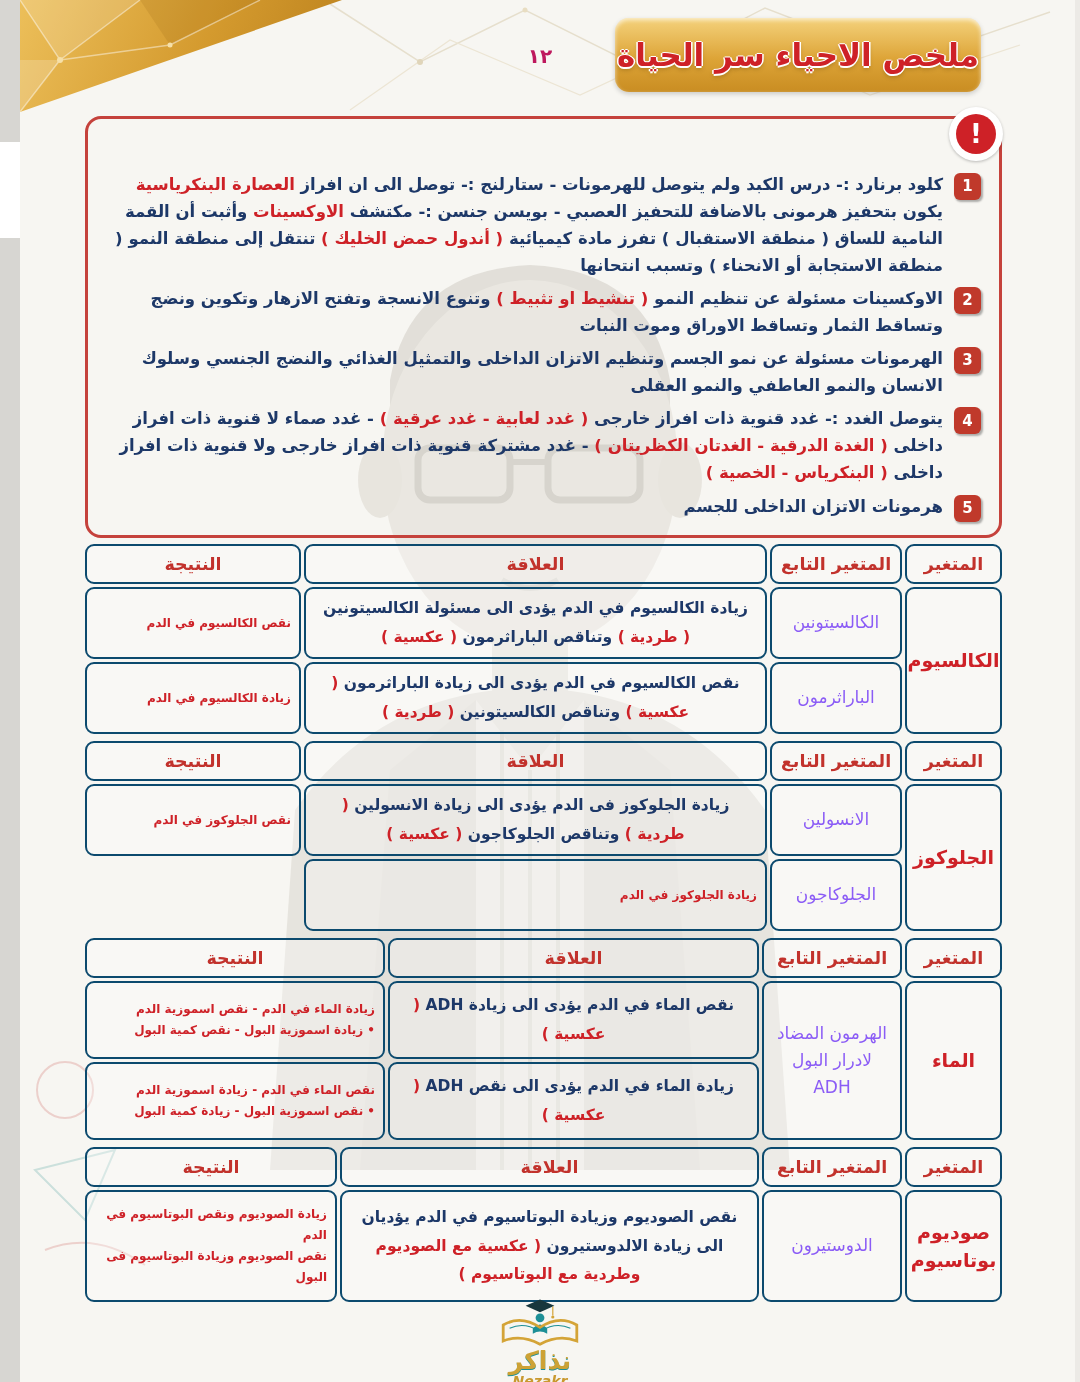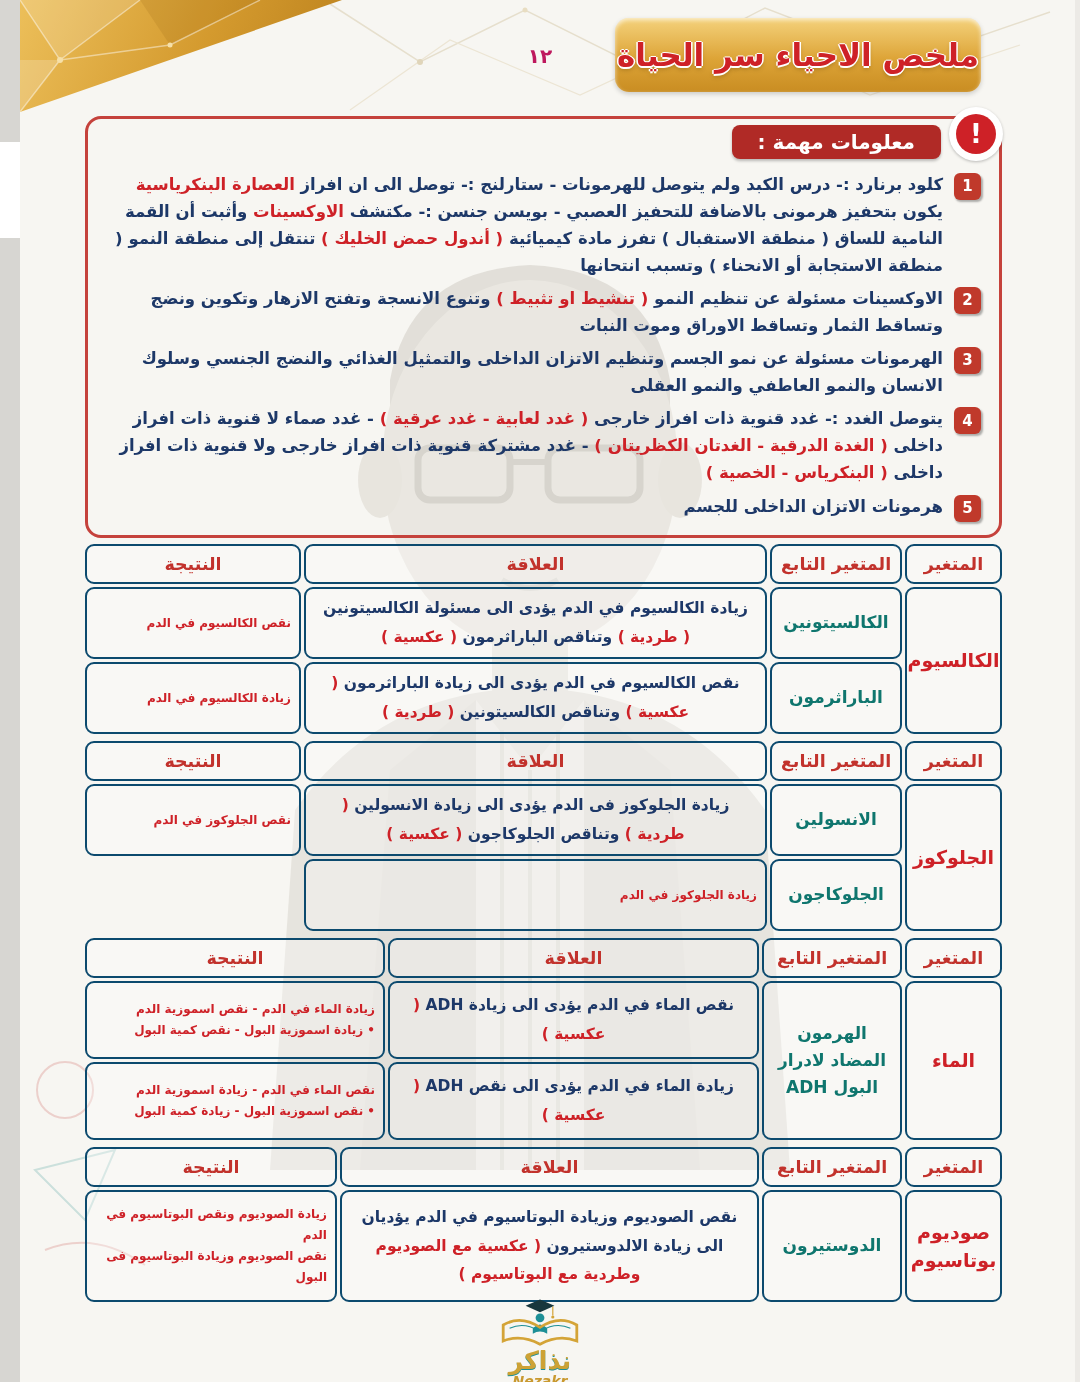--- a/index.html
+++ b/index.html
@@ -53,21 +53,21 @@
   
   .tables{position:absolute;left:85px;top:544px;width:917px;z-index:2;display:flex;flex-direction:column;gap:7px}
   .tbl{display:grid;gap:3px;direction:rtl}
   .t12{grid-template-columns:97px 132px 1fr 216px;grid-template-rows:40px 72px 72px}
   .t3 {grid-template-columns:97px 140px 1fr 300px;grid-template-rows:40px 78px 78px}
   .t4 {grid-template-columns:97px 140px 1fr 252px;grid-template-rows:40px 112px}
   .cell{border:2px solid #0c4a6e;border-radius:9px;display:flex;align-items:center;justify-content:center;
         text-align:center;padding:2px 8px;background:rgba(255,255,255,.28)}
   .hdr{color:#c2322c;font-weight:bold;font-size:17.5px}
   .var{color:#ce2127;font-weight:bold;font-size:19px;line-height:1.5}
-  .dep{color:#0f766e;font-weight:bold;font-size:17px;line-height:1.6}
+  .dep{color:#8b5cf6;font-weight:normal;font-size:17px;line-height:1.6}
   .rspan{grid-row:2/4}
   .colv{grid-column:1}
   .rel{padding:3px 12px}
   .rel .txt{width:100%;color:#1d3868;font-weight:bold;font-size:15.5px;line-height:1.85;text-align:center}
   .res .txt{width:100%;color:#ce2127;font-weight:bold;font-size:12px;line-height:1.75;white-space:pre-line;text-align:right}
 
   
   .footer{position:absolute;left:470px;top:1296px;width:140px;z-index:2;text-align:center}
   .brand-ar{font-size:25px;font-weight:bold;color:#cda235;text-shadow:0 1px 0 #1d8f96;direction:rtl;margin-top:-4px}
   .brand-en{font-size:14px;font-style:italic;font-weight:bold;color:#c9992f;margin-top:-2px}
@@ -122,21 +122,20 @@
     </svg>
   </div>
 
   <div class="banner">
     <div class="banner-title">ملخص الاحياء سر الحياة</div>
   </div>
 
   <div class="pagenum">١٢</div>
 
   <div class="infobox">
-    <div class="info-badge">معلومات مهمة :</div>
     <div class="info-exclaim">
       <div class="info-exclaim-inner">!</div>
     </div>
 
     <div class="note">
       <div class="note-num">1</div>
       <div><span>كلود برنارد :- درس الكبد ولم يتوصل للهرمونات - ستارلنج :- توصل الى ان افراز </span><span class="c-red">العصارة البنكرياسية</span><span> يكون بتحفيز هرمونى بالاضافة للتحفيز العصبي - بويسن جنسن :- مكتشف </span><span class="c-red">الاوكسينات</span><span> وأثبت أن القمة النامية للساق ( منطقة الاستقبال ) تفرز مادة كيميائية </span><span class="c-red">( أندول حمض الخليك )</span><span> تنتقل إلى منطقة النمو ( منطقة الاستجابة أو الانحناء ) وتسبب انتحانها</span></div>
     </div>
     <div class="note">
       <div class="note-num">2</div>

